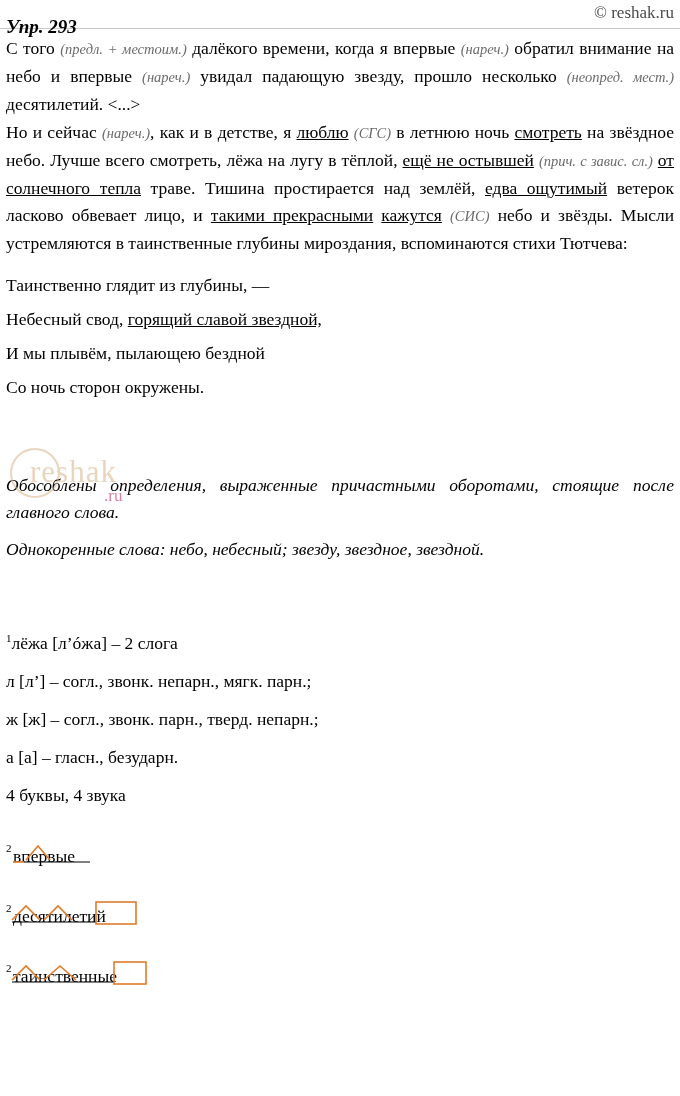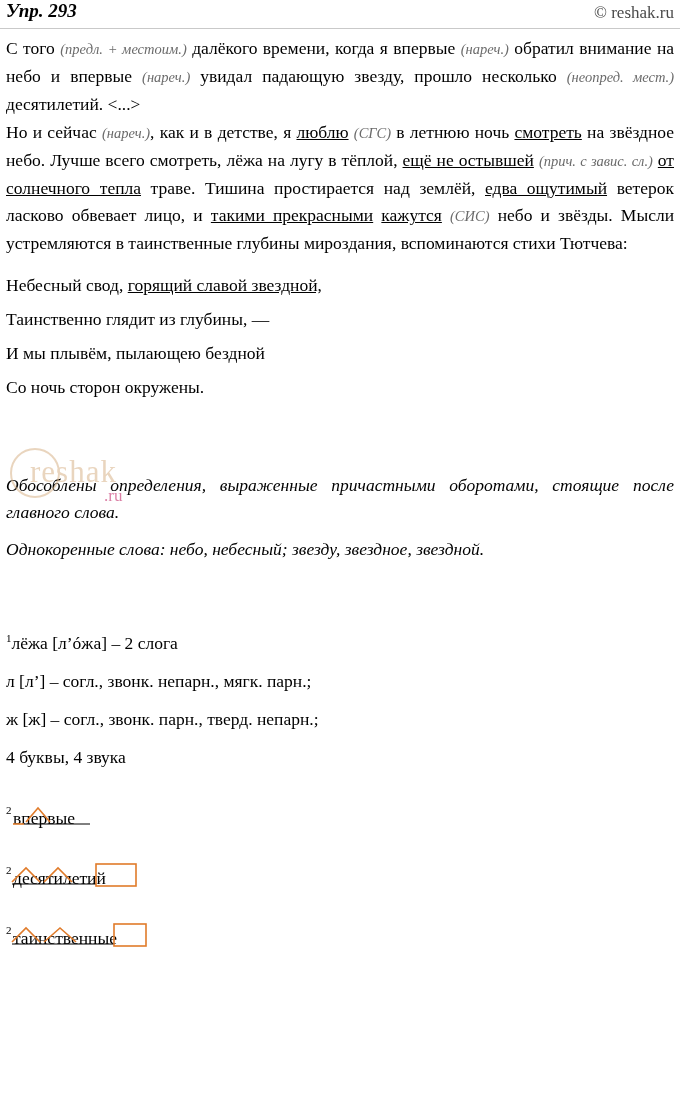--- a/index.html
+++ b/index.html
@@ -18,21 +18,21 @@
   .page {
     position: relative;
     width: 680px;
     padding: 0;
     box-sizing: border-box;
   }
   
   .header {
     position: relative;
     height: 26px;
-    padding: 0 6px 0 6px;
+    padding: 16px 6px 0 6px;
     box-sizing: border-box;
   }
   .ex-title {
     font-family: "Liberation Serif", serif;
     font-weight: bold;
     font-style: italic;
     font-size: 19px;
     color: #000;
     display: inline-block;
   }
@@ -171,38 +171,39 @@
   <hr class="rule">
 
   <div class="content">
 
     <p class="para"><span>С того </span><span class="gram">(предл. + местоим.)</span><span> далёкого времени, когда я впервые </span><span class="gram">(нареч.)</span><span> обратил внимание на небо и впервые </span><span class="gram">(нареч.)</span><span> увидал падающую звезду, прошло несколько </span><span class="gram">(неопред. мест.)</span><span> десятилетий. &lt;...&gt;</span></p>
 
     <p class="para"><span>Но и сейчас </span><span class="gram">(нареч.)</span><span>, как и в детстве, я </span><span class="u">люблю</span> <span class="gram">(СГС)</span><span> в летнюю ночь </span><span class="u">смотреть</span><span> на звёздное небо. Лучше всего смотреть, лёжа на лугу в тёплой, </span><span class="u">ещё не остывшей</span> <span class="gram">(прич. с завис. сл.)</span> <span class="u">от солнечного тепла</span><span> траве. Тишина простирается над землёй, </span><span class="u">едва ощутимый</span><span> ветерок ласково обвевает лицо, и </span><span class="u">такими прекрасными</span> <span class="u">кажутся</span> <span class="gram">(СИС)</span><span> небо и звёзды. Мысли устремляются в таинственные глубины мироздания, вспоминаются стихи Тютчева:</span></p>
 
     <div class="gap-sm"></div>
 
+    <p class="verse"><span>Таинственно глядит из глубины, —</span></p>
     <p class="verse"><span>Небесный свод, </span><span class="u">горящий славой звездной,</span></p>
-    <p class="verse"><span>Таинственно глядит из глубины, —</span></p>
     <p class="verse"><span>И мы плывём, пылающею бездной</span></p>
     <p class="verse"><span>Со ночь сторон окружены.</span></p>
 
     <div class="gap-lg"></div>
     <div style="height:28px"></div>
 
     <p class="answer">Обособлены определения, выраженные причастными оборотами, стоящие после главного слова.</p>
     <div class="gap-sm"></div>
     <p class="answer">Однокоренные слова: небо, небесный; звезду, звездное, звездной.</p>
 
     <div class="gap-lg"></div>
     <div style="height:16px"></div>
 
     <p class="phon-line"><span class="sup">1</span><span>лёжа [л’óжа] – 2 слога</span></p>
     <p class="phon-line">л [л’] – согл., звонк. непарн., мягк. парн.;</p>
     <p class="phon-line">ж [ж] – согл., звонк. парн., тверд. непарн.;</p>
+    <p class="phon-line">а [а] – гласн., безударн.</p>
     <p class="phon-line">4 буквы, 4 звука</p>
 
     <div class="morph-block">
 
       <div class="morph-item">
         <span class="morph-sup">2</span>
         <span class="morph-word">впервые</span>
         <svg class="morph-svg" width="120" height="36">
 
           <line x1="3" y1="28" x2="14" y2="28" stroke="#e07b2a" stroke-width="1.6"></line>

